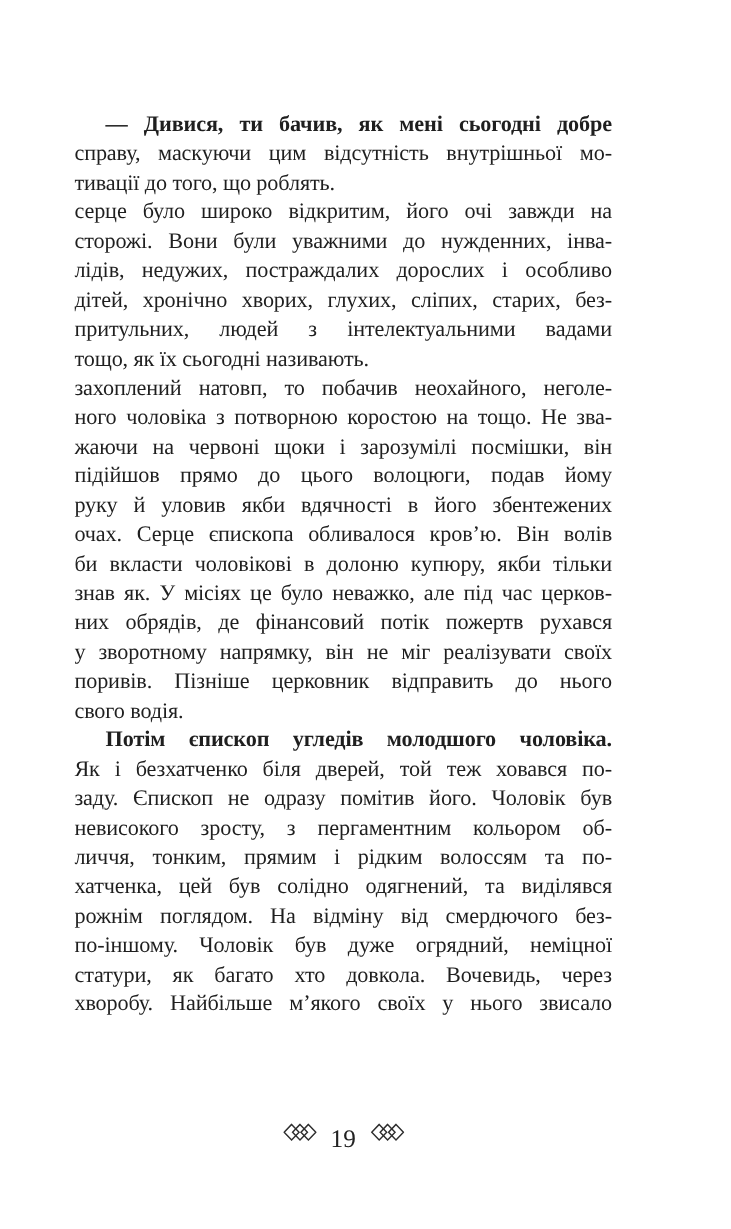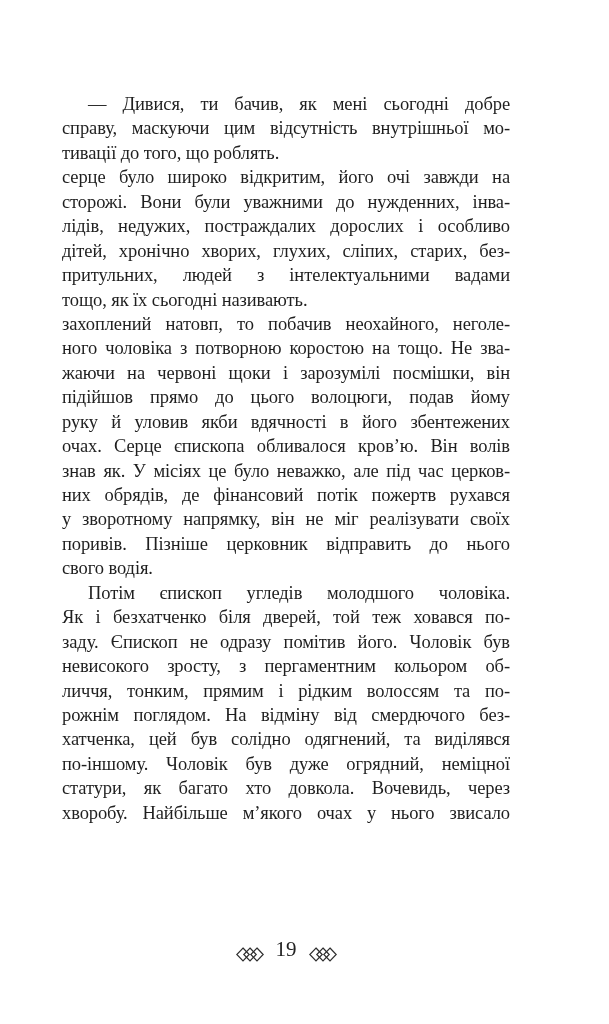--- a/index.html
+++ b/index.html
@@ -27,29 +27,29 @@
     letter-spacing: -0.1px;
   }
   .paragraph { margin: 0; }
   .line {
     white-space: nowrap;
     text-align: justify;
     text-align-last: justify;
     height: 24.45px;
     overflow: hidden;
   }
-  .line.first { text-indent: 26px; }
+  .line.first { text-indent: 26px; font-weight: bold; }
   .line.end { text-align-last: left; }
   .page-footer {
     position: absolute;
     left: 62px;
     top: 936px;
     width: 448px;
     display: flex;
-    align-items: flex-end;
+    align-items: flex-start;
     justify-content: center;
     gap: 12px;
   }
   .ornament {
     display: inline-flex;
     align-items: center;
   }
   .page-number {
     font-size: 21px;
     line-height: 26px;
@@ -75,37 +75,38 @@
         <div class="line">притульних, людей з інтелектуальними вадами</div>
         <div class="line end">тощо, як їх сьогодні називають.</div>
       </div>
       <div class="paragraph">
         <div class="line">захоплений натовп, то побачив неохайного, неголе-</div>
         <div class="line">ного чоловіка з потворною коростою на тощо. Не зва-</div>
         <div class="line">жаючи на червоні щоки і зарозумілі посмішки, він</div>
         <div class="line">підійшов прямо до цього волоцюги, подав йому</div>
         <div class="line">руку й уловив якби вдячності в його збентежених</div>
         <div class="line">очах. Серце єпископа обливалося кров’ю. Він волів</div>
+        <div class="line">би вкласти чоловікові в долоню купюру, якби тільки</div>
         <div class="line">знав як. У місіях це було неважко, але під час церков-</div>
         <div class="line">них обрядів, де фінансовий потік пожертв рухався</div>
         <div class="line">у зворотному напрямку, він не міг реалізувати своїх</div>
         <div class="line">поривів. Пізніше церковник відправить до нього</div>
         <div class="line end">свого водія.</div>
       </div>
       <div class="paragraph">
         <div class="line first">Потім єпископ угледів молодшого чоловіка.</div>
         <div class="line">Як і безхатченко біля дверей, той теж ховався по-</div>
         <div class="line">заду. Єпископ не одразу помітив його. Чоловік був</div>
         <div class="line">невисокого зросту, з пергаментним кольором об-</div>
         <div class="line">личчя, тонким, прямим і рідким волоссям та по-</div>
+        <div class="line">хатченка, цей був солідно одягнений, та виділявся</div>
         <div class="line">рожнім поглядом. На відміну від смердючого без-</div>
-        <div class="line">хатченка, цей був солідно одягнений, та виділявся</div>
         <div class="line">по-іншому. Чоловік був дуже огрядний, неміцної</div>
         <div class="line">статури, як багато хто довкола. Вочевидь, через</div>
-        <div class="line">хворобу. Найбільше м’якого очах у нього звисало</div>
+        <div class="line">хворобу. Найбільше м’якого своїх у нього звисало</div>
       </div>
     </div>
 
   <div class="page-footer">
     <span class="ornament">
       <svg width="28" height="15" viewBox="0 0 28 15" aria-hidden="true">
         <path d="M7 1 L13.2 7.5 L7 14 L0.8 7.5 Z" fill="none" stroke="#2e2e2e" stroke-width="1.2"></path>
         <path d="M14 1 L20.2 7.5 L14 14 L7.8 7.5 Z" fill="none" stroke="#2e2e2e" stroke-width="1.2"></path>
         <path d="M21 1 L27.2 7.5 L21 14 L14.8 7.5 Z" fill="none" stroke="#2e2e2e" stroke-width="1.2"></path>
       </svg>

